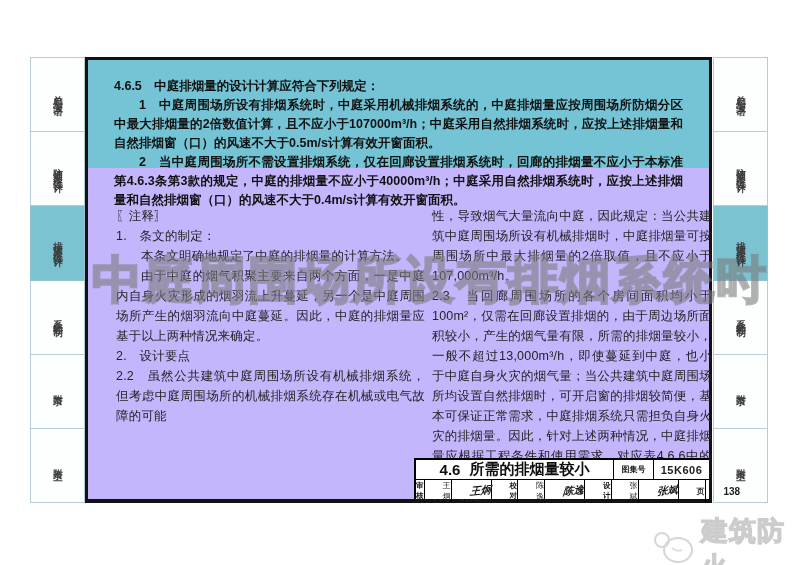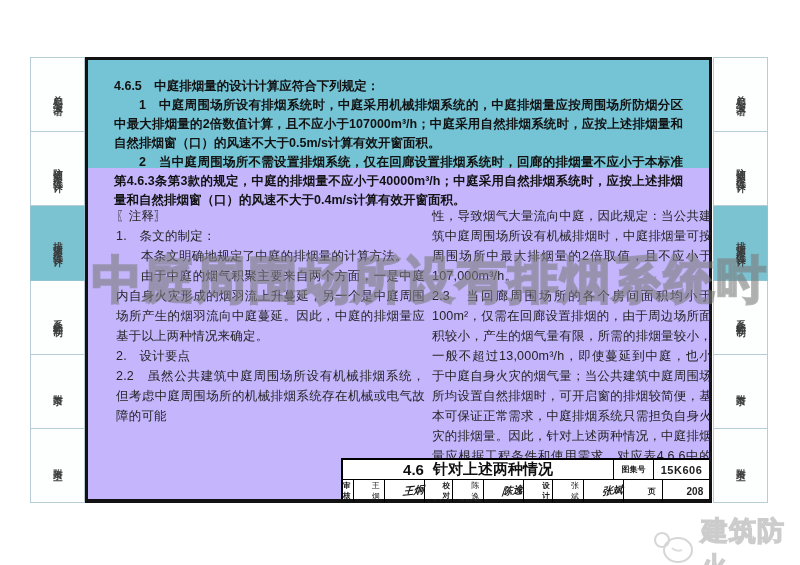--- a/index.html
+++ b/index.html
@@ -53,21 +53,21 @@
   .notes-col p{
     margin:0;font-size:12.5px;line-height:20px;color:#242424;
     text-align:justify;letter-spacing:0.2px;
   }
   .notes-col .ind{text-indent:2em;}
   .notes-left{position:absolute;left:28px;top:146px;width:309px;}
   .notes-right{position:absolute;left:344px;top:146px;width:280px;}
 
   
   .title-block{
-    position:absolute;right:0;bottom:0;width:368px;height:41px;
+    position:absolute;right:0;bottom:0;width:295px;height:41px;
     background:#fff;border-top:2px solid #000;border-left:2px solid #000;
     box-sizing:border-box;display:flex;flex-direction:column;
   }
   .tb-row1{display:flex;height:25px;border-bottom:1px solid #000;}
   .tb-row2{display:flex;flex:1;align-items:stretch;gap:18px;}
   .tb-cell{
     display:flex;align-items:center;justify-content:center;
     border-right:1px solid #000;box-sizing:border-box;overflow:visible;
   }
   .tb-cell:last-child{border-right:none;text-align:right;}
@@ -167,21 +167,21 @@
 
   <div class="notes-col notes-right">
     <p>性，导致烟气大量流向中庭，因此规定：当公共建筑中庭周围场所设有机械排烟时，中庭排烟量可按周围场所中最大排烟量的2倍取值，且不应小于107,000m³/h。</p>
     <p>2.3　当回廊周围场所的各个房间面积均小于100m²，仅需在回廊设置排烟的，由于周边场所面积较小，产生的烟气量有限，所需的排烟量较小，一般不超过13,000m³/h，即使蔓延到中庭，也小于中庭自身火灾的烟气量；当公共建筑中庭周围场所均设置自然排烟时，可开启窗的排烟较简便，基本可保证正常需求，中庭排烟系统只需担负自身火灾的排烟量。因此，针对上述两种情况，中庭排烟量应根据工程条件和使用需求，对应表4.6.6中的热释放量按本标准第4.6.7条－第4.6.14条的规定计算确定。</p>
   </div>
 
   <div class="title-block">
     <div class="tb-row1">
       <div class="tb-cell tb-title">
         <span>4.6</span>
-        <span>针对上述两种情况</span>
+        <span>所需的排烟量较小</span>
       </div>
       <div class="tb-cell tb-atlas-label">图集号</div>
       <div class="tb-cell tb-atlas-no">15K606</div>
     </div>
     <div class="tb-row2">
       <div class="tb-cell tb-role">审核</div>
       <div class="tb-cell tb-name">王炯</div>
       <div class="tb-cell tb-sig">
           <span class="sig">王炯</span>
         </div>
@@ -189,21 +189,21 @@
       <div class="tb-cell tb-name">陈逸</div>
       <div class="tb-cell tb-sig">
           <span class="sig">陈逸</span>
         </div>
       <div class="tb-cell tb-role">设计</div>
       <div class="tb-cell tb-name">张斌</div>
       <div class="tb-cell tb-sig">
           <span class="sig">张斌</span>
         </div>
       <div class="tb-cell tb-page-label">页</div>
-      <div class="tb-cell tb-page-no">208</div>
+      <div class="tb-cell tb-page-no">138</div>
     </div>
   </div>
 
 </div>
 
 <div class="watermark">中庭周围场所设有排烟系统时</div>
 
 <div class="brand">
   <span>
     <svg width="46" height="38" viewBox="0 0 46 38">

